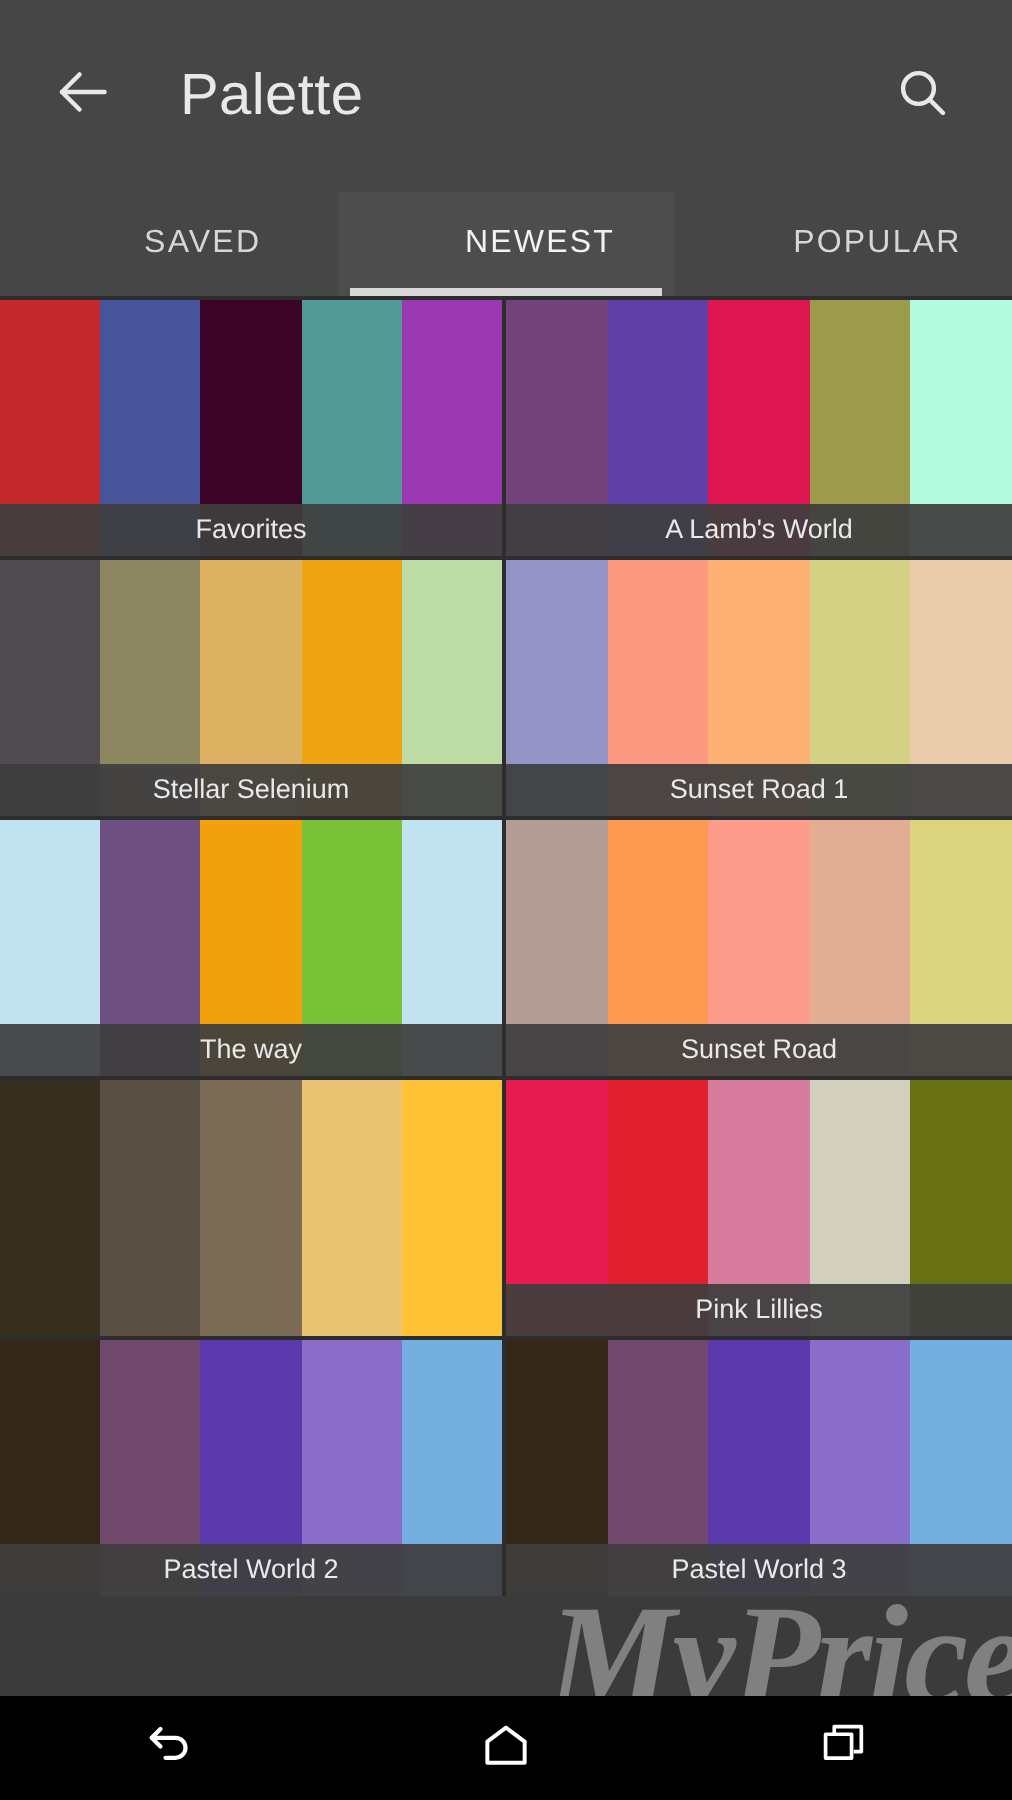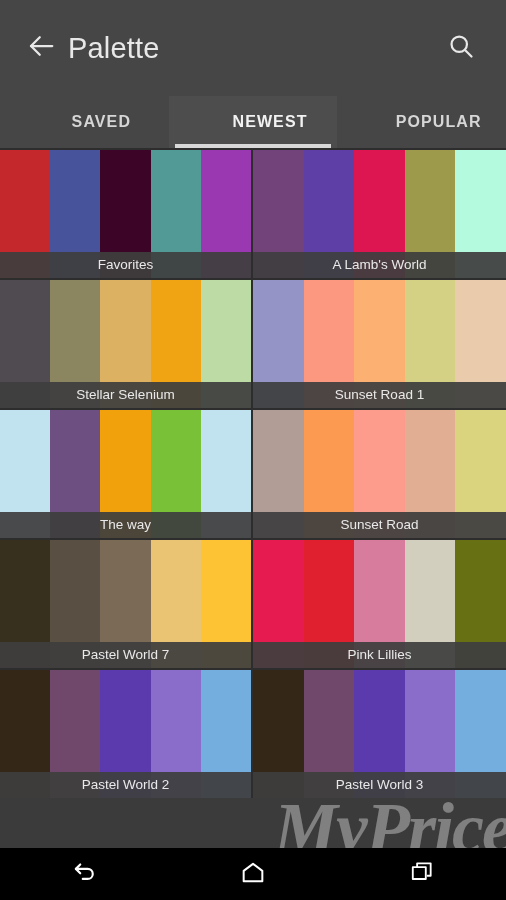--- a/index.html
+++ b/index.html
@@ -17,38 +17,38 @@
     display:flex; align-items:center; padding:0 18px;
     position:relative;
   }
   .back-btn {
     width:46px; height:46px;
     display:flex; align-items:center; justify-content:center;
     flex:0 0 auto; cursor:pointer;
   }
   .appbar-title {
     font-size:29px; color:#e8e8e8; font-weight:400;
-    margin-left:4px; letter-spacing:0.2px; white-space:nowrap;
+    margin-left:26px; letter-spacing:0.2px; white-space:nowrap;
   }
   .appbar-spacer { flex:1 1 auto; }
   .search-btn {
     width:46px; height:46px; margin-right:4px;
     display:flex; align-items:center; justify-content:center;
     flex:0 0 auto; cursor:pointer;
   }
 
   
   .tabbar {
     height:52px; background:#464646;
     display:flex; align-items:stretch;
   }
   .tab {
     flex:1 1 0; display:flex; align-items:center; justify-content:center;
     position:relative; cursor:pointer;
-    font-size:16px; font-weight:700; letter-spacing:1.1px;
+    font-size:16px; font-weight:400; letter-spacing:1.1px;
     color:#d6d6d6;
     padding-left:34px;
   }
   .tab.active { background:#4d4d4d; color:#f2f2f2; }
   .tab.active::after {
     content:""; position:absolute; left:6px; right:6px; bottom:0;
     height:4px; background:#d8d8d8;
   }
 
   
@@ -221,21 +221,20 @@
         <div class="card-label">Sunset Road</div>
       </div>
       <div class="card">
         <div class="swatches">
           <div class="swatch" style="background: rgb(55, 48, 31);"></div>
           <div class="swatch" style="background: rgb(89, 80, 67);"></div>
           <div class="swatch" style="background: rgb(123, 107, 86);"></div>
           <div class="swatch" style="background: rgb(234, 196, 115);"></div>
           <div class="swatch" style="background: rgb(254, 195, 52);"></div>
         </div>
-        <div class="card-label">Pastel World 7</div>
       </div>
       <div class="card">
         <div class="swatches">
           <div class="swatch" style="background: rgb(230, 28, 80);"></div>
           <div class="swatch" style="background: rgb(224, 32, 47);"></div>
           <div class="swatch" style="background: rgb(215, 124, 157);"></div>
           <div class="swatch" style="background: rgb(210, 207, 191);"></div>
           <div class="swatch" style="background: rgb(103, 113, 20);"></div>
         </div>
         <div class="card-label">Pink Lillies</div>

